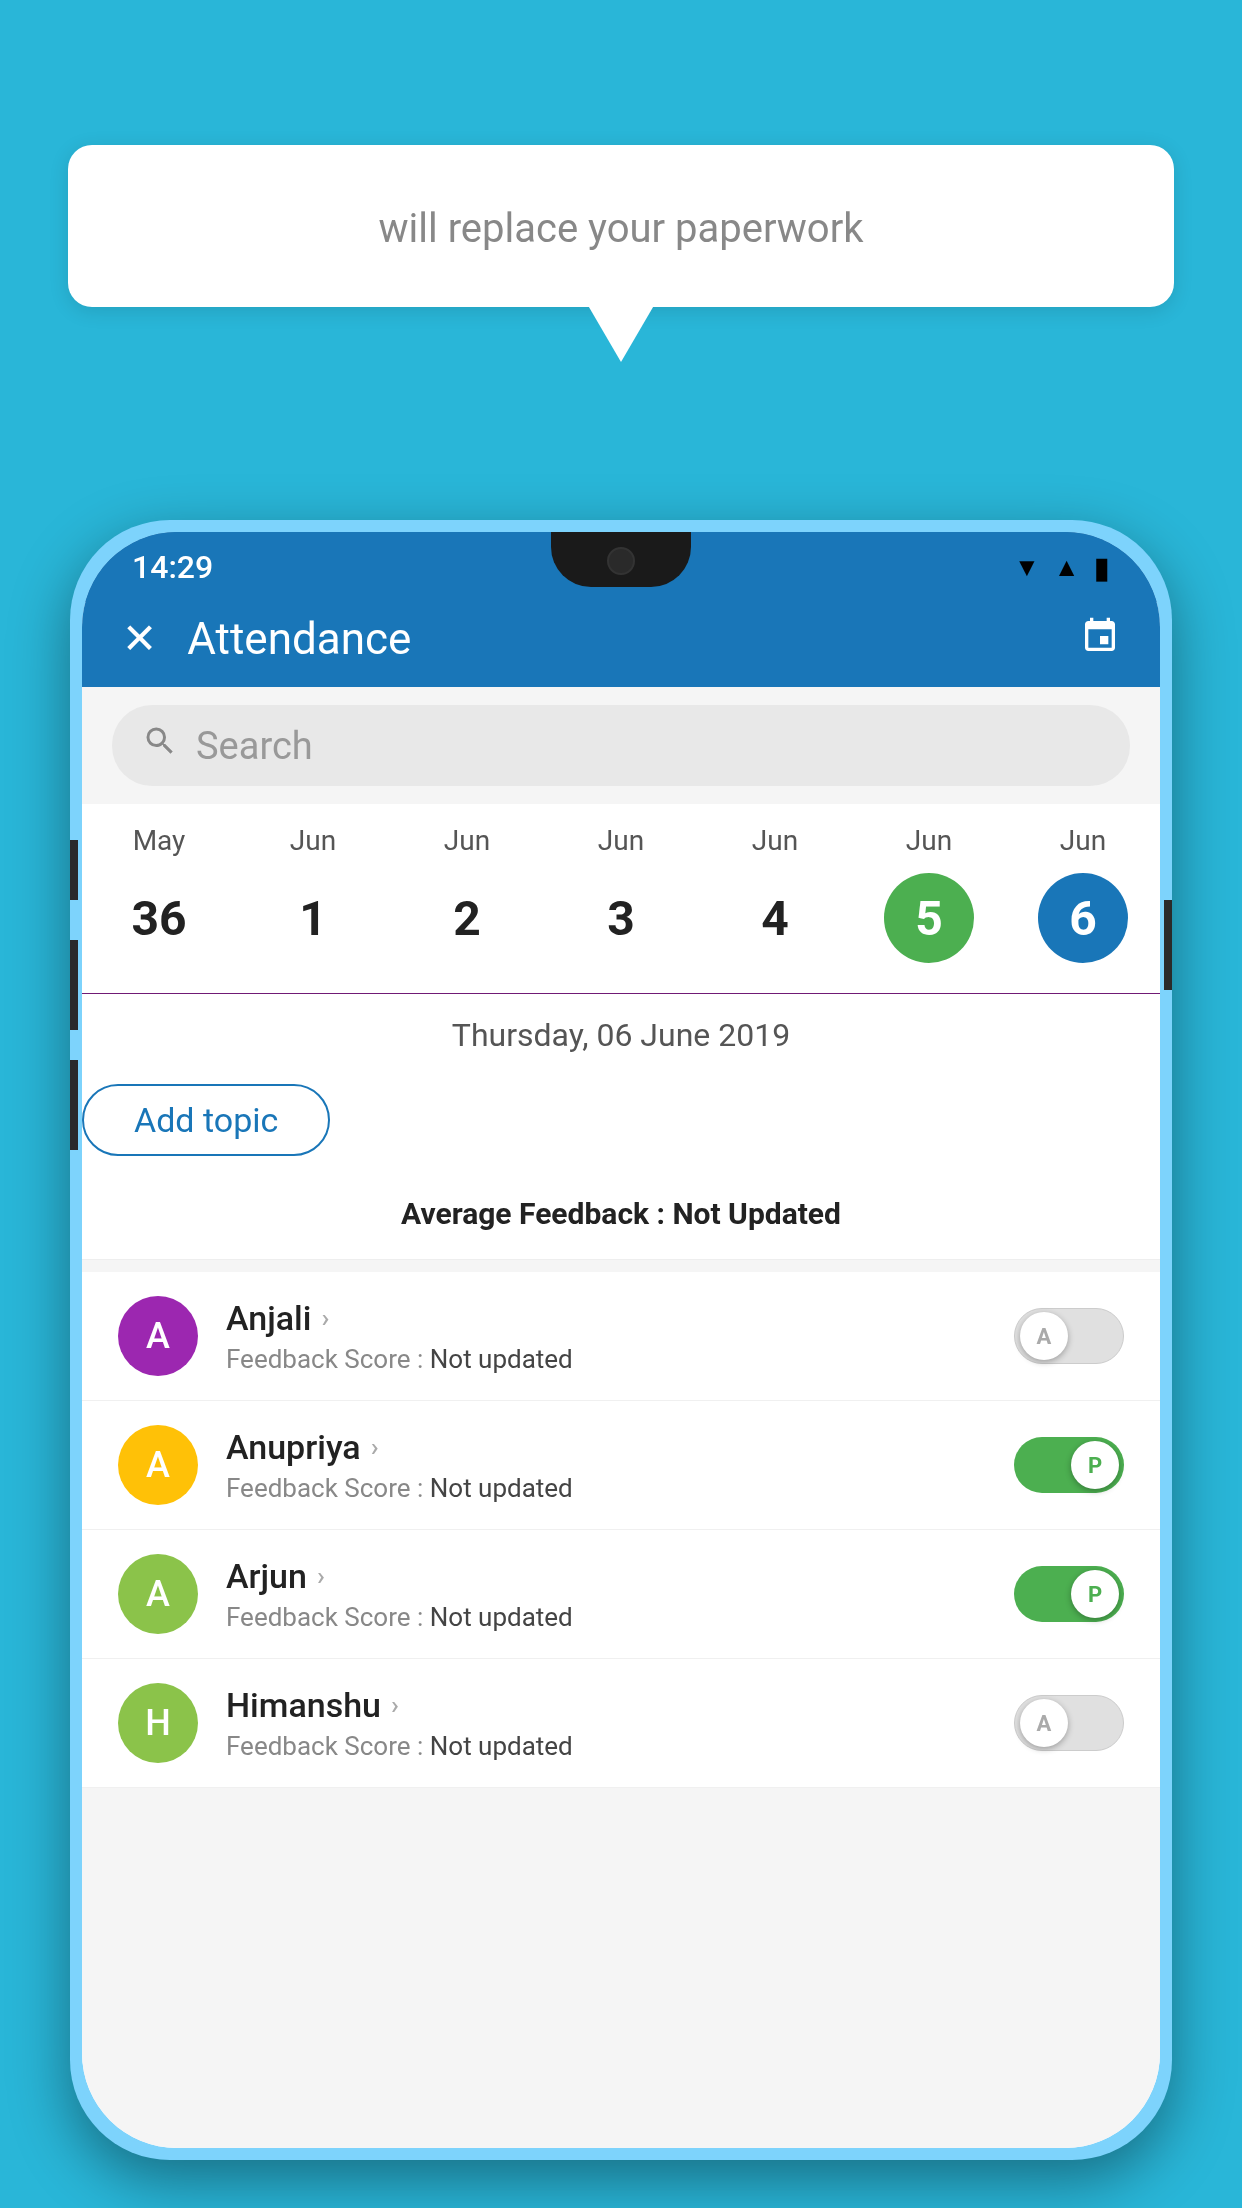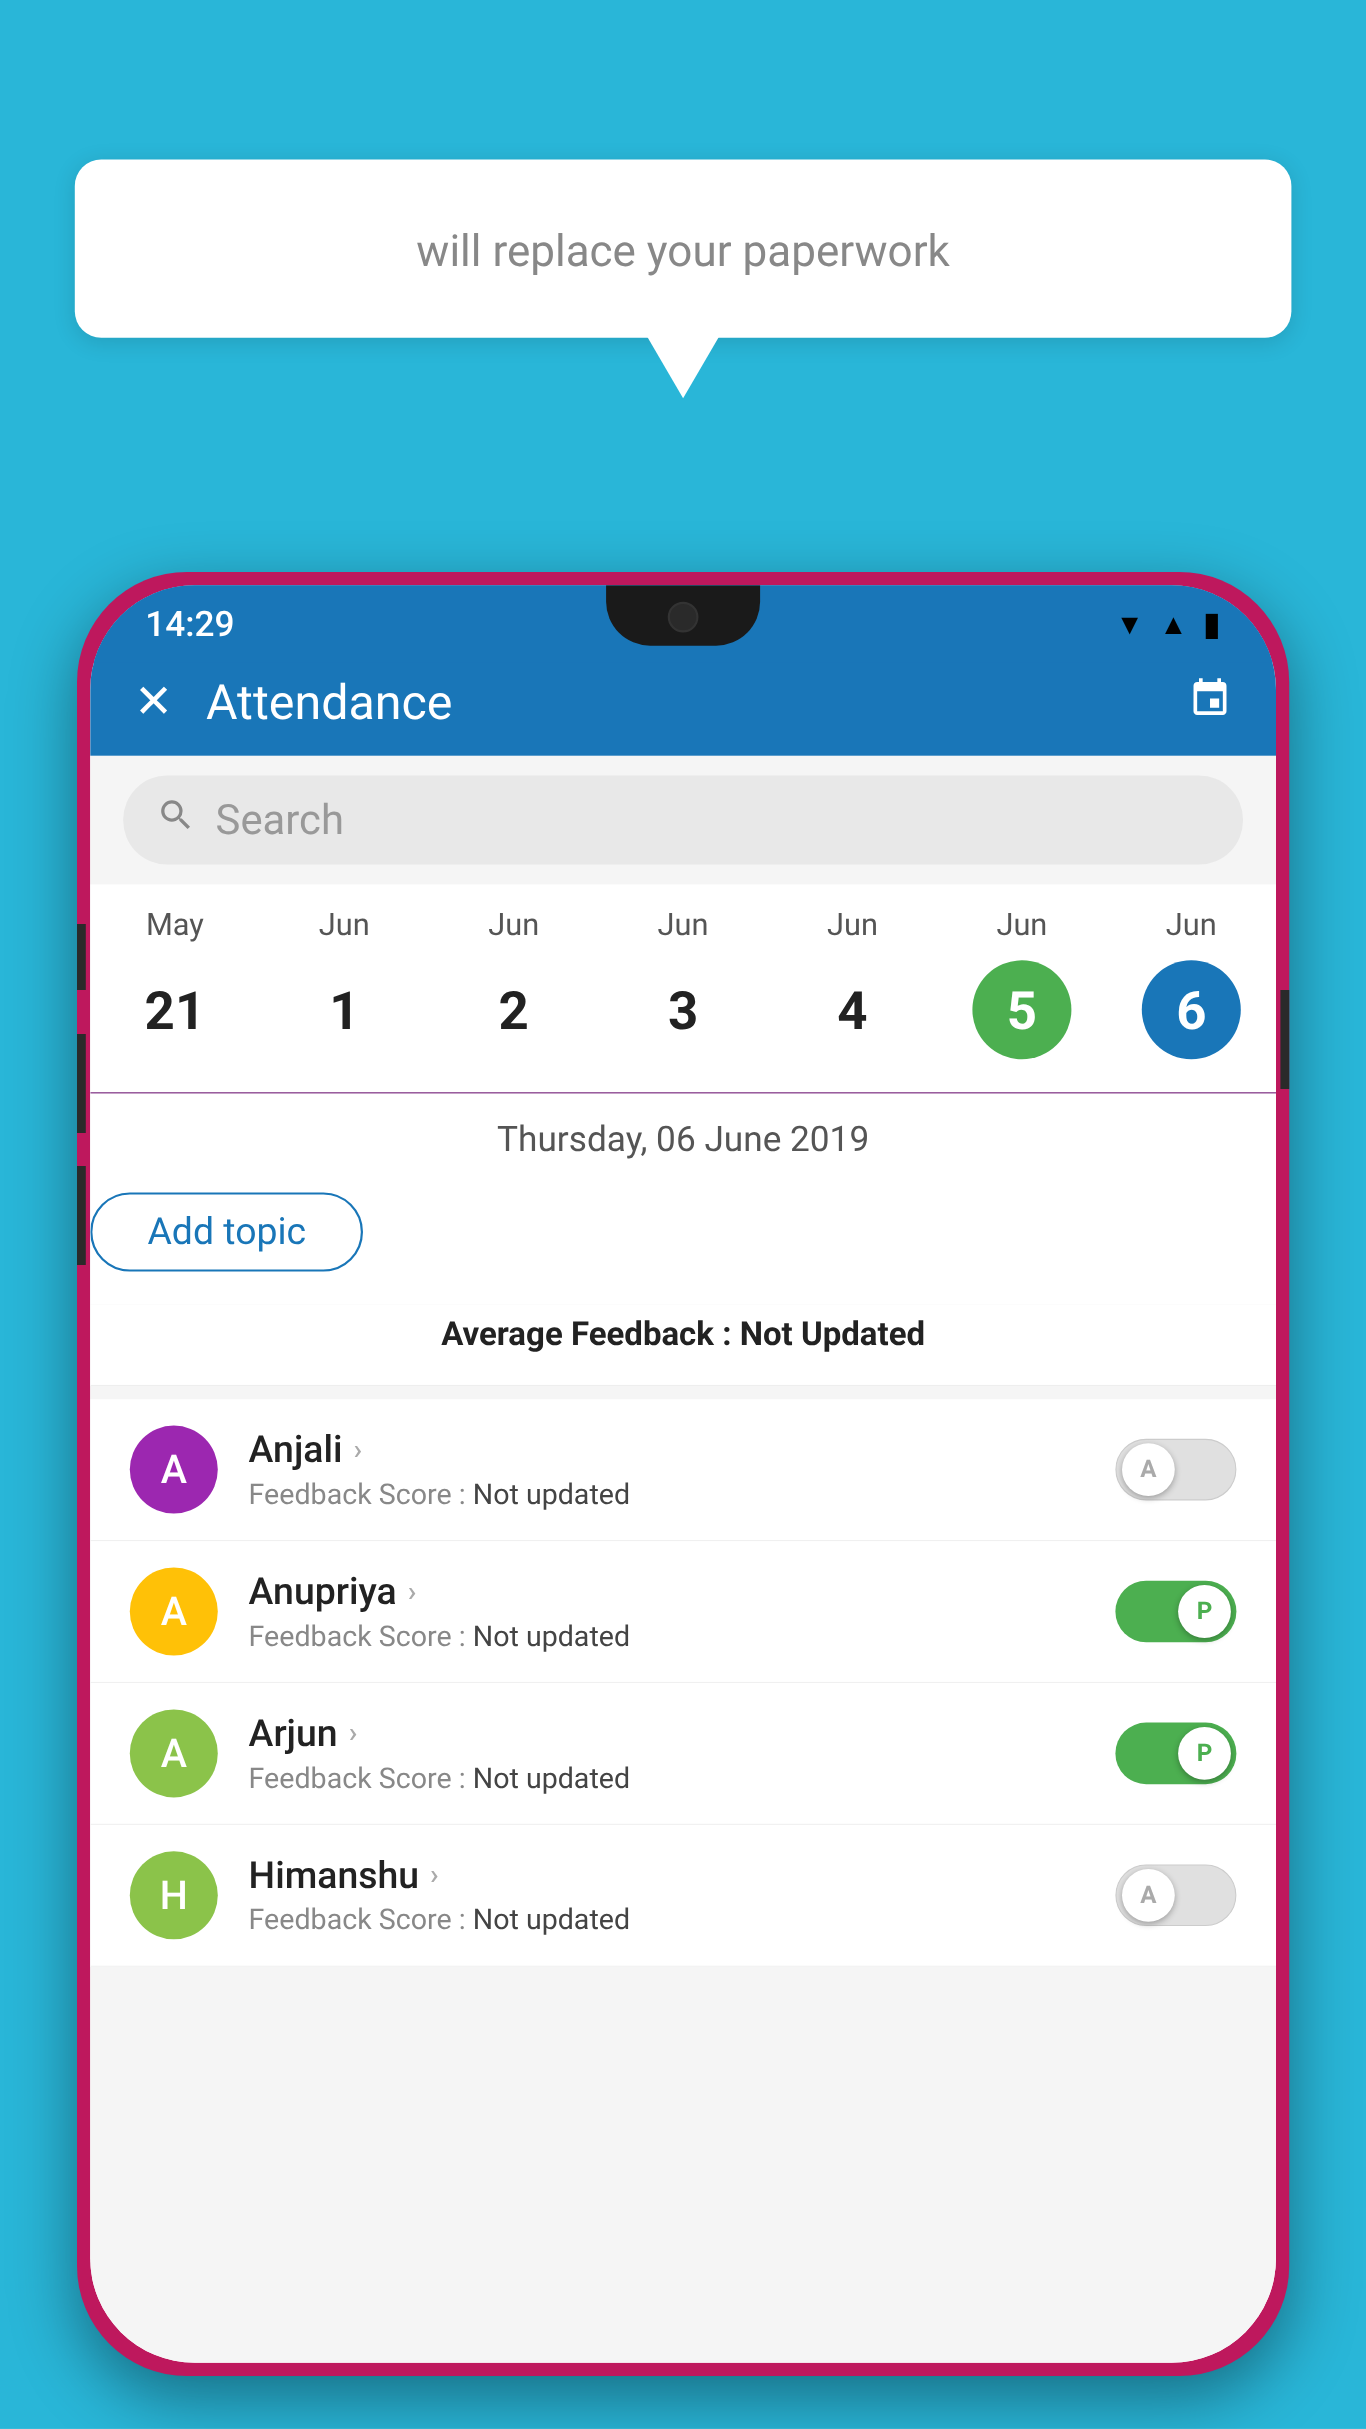--- a/index.html
+++ b/index.html
@@ -61,21 +61,21 @@
       position: absolute;
       top: 520px;
       left: 70px;
       right: 70px;
       bottom: 0;
     }
 
     .phone-frame {
       width: 100%;
       height: 1640px;
-      background: #be185d;
+      background: #7dd3fc;
       border-radius: 100px;
       position: relative;
       box-shadow: 0 20px 60px rgba(0,0,0,0.4);
       overflow: hidden;
     }
 
     
     .status-bar {
       position: absolute;
       top: 0;
@@ -493,21 +493,21 @@
             <svg width="36" height="36" viewBox="0 0 24 24" fill="#888">
               <path d="M15.5 14h-.79l-.28-.27A6.471 6.471 0 0 0 16 9.5 6.5 6.5 0 1 0 9.5 16c1.61 0 3.09-.59 4.23-1.57l.27.28v.79l5 4.99L20.49 19l-4.99-5zm-6 0C7.01 14 5 11.99 5 9.5S7.01 5 9.5 5 14 7.01 14 9.5 11.99 14 9.5 14z"></path>
             </svg>
           </span>
           <span class="search-text">Search</span>
         </div>
 
         <div class="calendar-strip">
         <div class="cal-day">
               <div class="cal-month">May</div>
-              <div class="cal-date">21</div>
+              <div class="cal-date">36</div>
             </div>
             <div class="cal-day">
               <div class="cal-month">Jun</div>
               <div class="cal-date">1</div>
             </div>
             <div class="cal-day">
               <div class="cal-month">Jun</div>
               <div class="cal-date">2</div>
             </div>
             <div class="cal-day">

